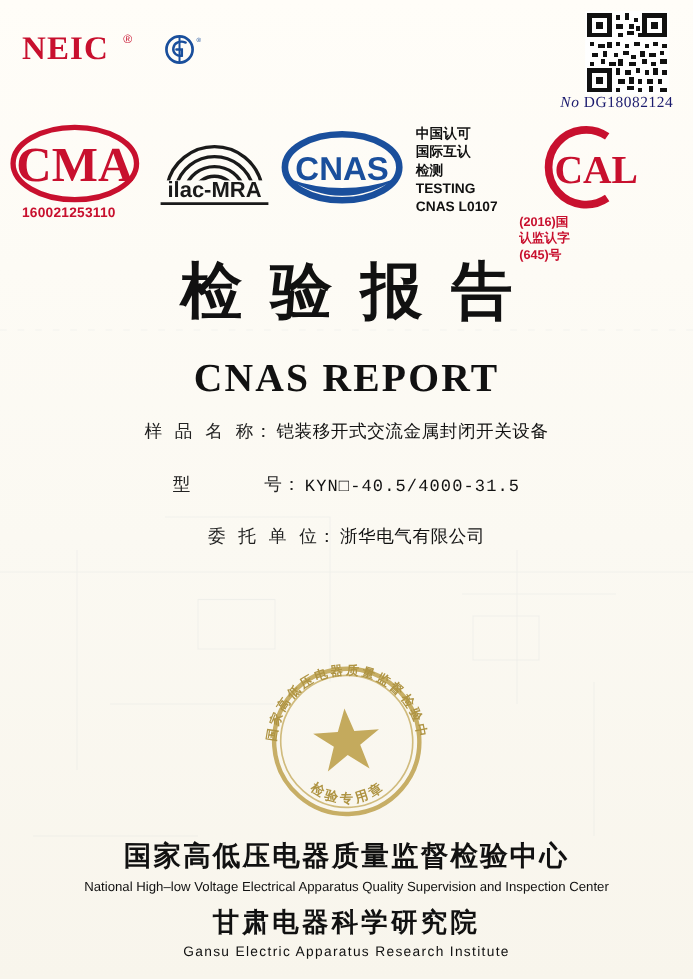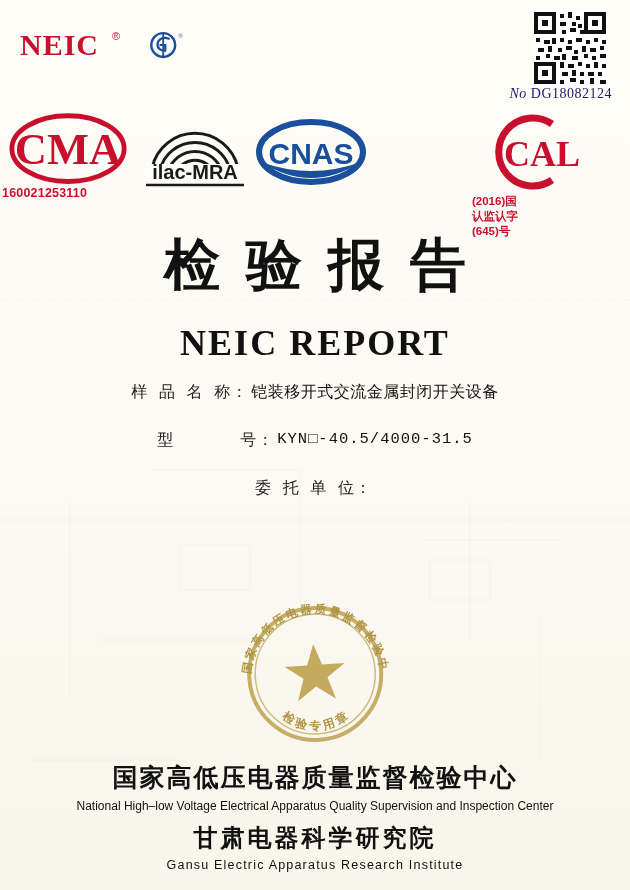--- a/index.html
+++ b/index.html
@@ -43,21 +43,21 @@
     position:absolute;right:18px;top:86px;
     font-family:"Liberation Serif", serif;
     font-size:14px;color:#1a1a6e;letter-spacing:.5px;
   }
   .report-no .lbl{font-style:italic;}
 
   
   .marks{position:absolute;left:0;top:102px;width:522px;height:110px;}
   .cma{position:absolute;left:8px;top:6px;width:120px;}
   .cma-num{
-    position:absolute;left:2px;top:84px;
+    position:absolute;left:20px;top:84px;
     color:#c8102e;font-weight:bold;font-size:12.5px;
     font-family:"Liberation Sans", sans-serif;letter-spacing:.2px;
   }
   .ilac{position:absolute;left:140px;top:4px;width:110px;height:92px;}
   .cnas{position:absolute;left:255px;top:14px;width:112px;height:72px;}
   .cnas-txt{
     position:absolute;left:378px;top:10px;
     font-size:12.5px;color:#111;line-height:17px;font-weight:bold;
   }
   .cnas-txt .cn{font-family:"DejaVu Sans", sans-serif;font-weight:bold;}
@@ -84,21 +84,21 @@
     font-family:"Liberation Serif", serif;
     font-weight:bold;
     font-size:36px;
     letter-spacing:2px;
     color:#111;
   }
 
   
   .fields{position:absolute;left:0;right:0;top:382px;}
   .field{
-    display:flex;align-items:flex-start;
+    display:flex;align-items:flex-end;
     justify-content:center;
     margin-bottom:27px;
     font-size:16px;color:#222;
   }
   .f-label{
     font-family:"DejaVu Sans", sans-serif;
     width:110px;text-align:justify;
     letter-spacing:1px;
     font-size:16px;
   }
@@ -263,48 +263,56 @@
       <text x="55" y="73" text-anchor="middle" font-family="Liberation Sans, sans-serif" font-size="20" font-weight="bold" fill="#1a1a1a">ilac-MRA</text>
       <path d="M6 79 H104" stroke="#1a1a1a" stroke-width="2.5"></path>
     </svg>
 
     <svg class="cnas" viewBox="0 0 112 72">
       <ellipse cx="56" cy="36" rx="52" ry="30" fill="none" stroke="#1a4f9c" stroke-width="6"></ellipse>
       <path d="M6 46 Q56 78 106 46 Q56 64 6 46 Z" fill="#1a4f9c"></path>
       <text x="56" y="48" text-anchor="middle" font-family="Liberation Sans, sans-serif" font-size="30" font-weight="bold" fill="#1a4f9c">CNAS</text>
     </svg>
 
+    <div class="cnas-txt">
+      <div class="cn">中国认可</div>
+      <div class="cn">国际互认</div>
+      <div class="cn">检测</div>
+      <div>TESTING</div>
+      <div>CNAS L0107</div>
+    </div>
 
     <svg class="cac" viewBox="0 0 108 84">
       <path d="M72 14 A34 34 0 1 0 72 70" fill="none" stroke="#c8102e" stroke-width="7"></path>
       <text x="62" y="56" text-anchor="middle" font-family="Liberation Serif, serif" font-size="36" font-weight="bold" fill="#c8102e">CAL</text>
     </svg>
     <div class="cac-num">(2016)国认监认字(645)号</div>
   </div>
 
   <div class="title-cn">检验报告</div>
-  <div class="title-en">NEIC REPORT</div>
+  <div class="title-en">CNAS REPORT</div>
 
   <div class="fields">
 
     <div class="field">
       <span class="f-label spread">样品名称</span>
       <span class="f-colon">：</span>
       <span class="f-value">铠装移开式交流金属封闭开关设备</span>
     </div>
 
     <div class="field">
       <span class="f-label spread">型号</span>
       <span class="f-colon">：</span>
       <span class="f-value mono">KYN□-40.5/4000-31.5</span>
     </div>
 
     <div class="field">
       <span class="f-label spread">委托单位</span>
       <span class="f-colon">：</span>
+      <span class="f-value">浙华电气有限公司</span>
     </div>
   </div>
 
   <svg class="seal" viewBox="0 0 170 150">
     <defs>
       <path id="sealArc" d="M20 82 A65 65 0 0 1 150 82"></path>
       <path id="sealArcB" d="M34 92 A52 52 0 0 0 136 92"></path>
     </defs>
     <circle cx="85" cy="78" r="66" fill="none" stroke="#b99a3f" stroke-width="4" opacity=".85"></circle>
     <circle cx="85" cy="78" r="60" fill="none" stroke="#b99a3f" stroke-width="1.5" opacity=".7"></circle>

